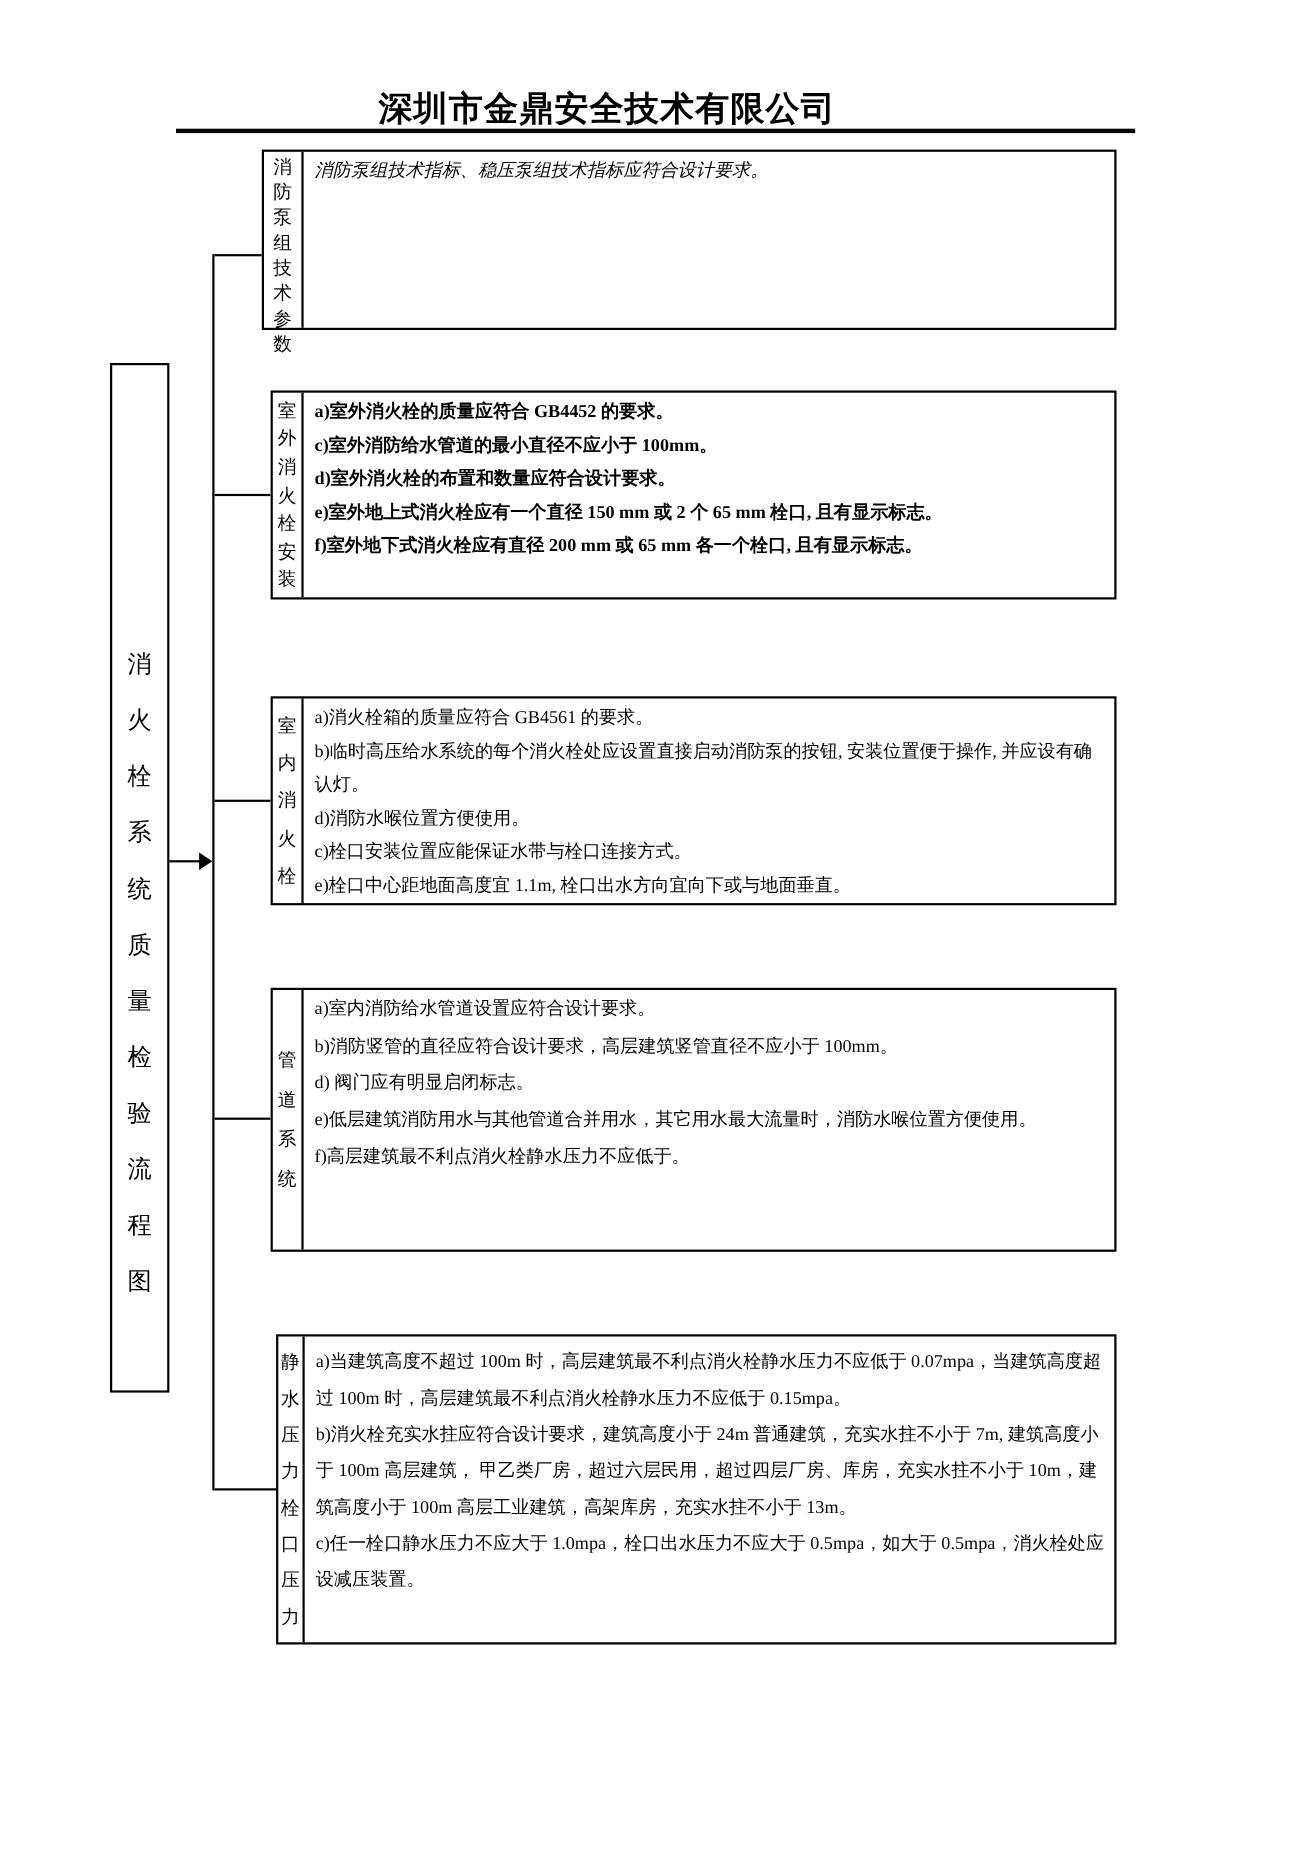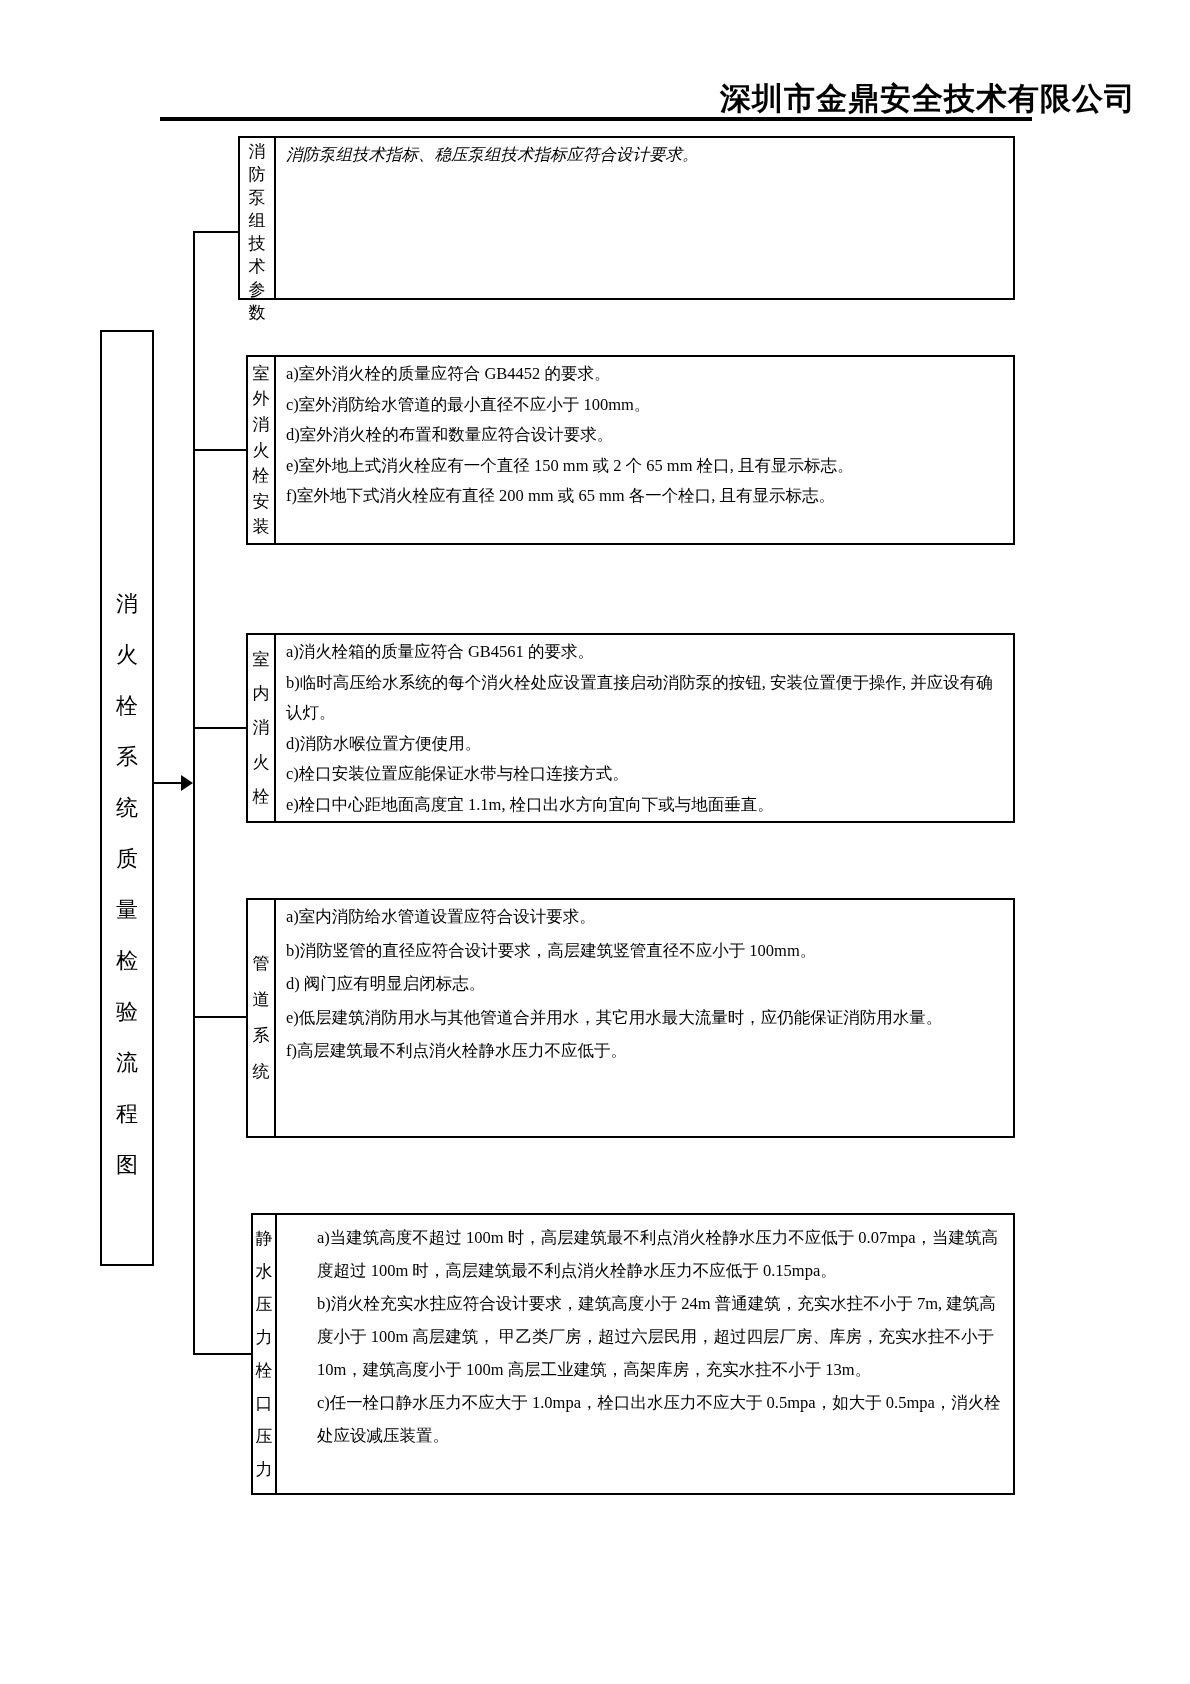--- a/index.html
+++ b/index.html
@@ -5,23 +5,23 @@
   * { margin:0; padding:0; box-sizing:border-box; }
   html,body { background:#ffffff; }
   body {
     width:1190px; height:1684px; position:relative; overflow:hidden;
     font-family:"Liberation Serif","DejaVu Serif",serif; color:#000;
   }
   .page { position:absolute; inset:0; background:#fff; }
 
   
   .title {
-    position:absolute; left:0; top:78px; width:1104px; text-align:right;
+    position:absolute; left:0; top:78px; width:1104px; text-align:center;
     font-family:"Liberation Sans","DejaVu Sans",sans-serif;
-    font-size:31px; font-weight:bold; letter-spacing:1px;margin-left:32px;
+    font-size:31px; font-weight:bold; letter-spacing:1px;
   }
   .title-rule { position:absolute; left:160px; top:117px; width:872px; height:4px; background:#000; }
 
   
   .root-box { position:absolute; left:100px; top:330px; width:54px; height:936px; border:2px solid #000; background:#fff; }
   .root-label { height:100%; display:flex; flex-direction:column; align-items:center; padding-top:246px; font-size:22px; }
   .root-label span { line-height:51px; display:block; }
 
   
   .trunk { position:absolute; left:193px; top:231px; width:2px; height:1124px; background:#000; }
@@ -44,35 +44,35 @@
   }
   .branch-content { flex:1 1 auto; font-size:16.5px; overflow:hidden; padding:2px 6px 0 10px; }
   .branch-content p { text-align:left; }
 
   .b1 { left:238px; top:136px;  width:777px; height:164px; }
   .b1 .branch-label { width:36px; }
   .b1 .branch-content p { line-height:30px;font-style:italic; }
 
   .b2 { left:246px; top:355px;  width:769px; height:190px; }
   .b2 .branch-label { width:28px; }
-  .b2 .branch-content p { line-height:30.5px; }
+  .b2 .branch-content p { line-height:30.5px;font-weight:bold; }
 
   .b3 { left:246px; top:633px;  width:769px; height:190px; }
   .b3 .branch-label { width:28px; }
   .b3 .branch-content p { line-height:30.5px; }
 
   .b4 { left:246px; top:898px;  width:769px; height:240px; }
   .b4 .branch-label { width:28px; justify-content:center; }
   .b4 .branch-label span { line-height:36px; }
   .b4 .branch-content { padding-top:0; }
   .b4 .branch-content p { line-height:33.5px; }
 
   .b5 { left:251px; top:1213px; width:764px; height:282px; }
   .b5 .branch-label { width:24px; }
-  .b5 .branch-content { padding-top:6px;margin-left:30px; }
+  .b5 .branch-content { padding-top:6px; }
   .b5 .branch-content p { line-height:33px; }
 </style>
 </head>
 <body>
 
 <div class="page">
 
   <h1 class="title">深圳市金鼎安全技术有限公司</h1>
   <div class="title-rule"></div>
 
@@ -158,21 +158,21 @@
     <div class="branch-label">
         <span>管</span>
         <span>道</span>
         <span>系</span>
         <span>统</span>
       </div>
     <div class="branch-content">
         <p>a)室内消防给水管道设置应符合设计要求。</p>
         <p>b)消防竖管的直径应符合设计要求，高层建筑竖管直径不应小于 100mm。</p>
         <p>d) 阀门应有明显启闭标志。</p>
-        <p>e)低层建筑消防用水与其他管道合并用水，其它用水最大流量时，应仍能保证消防用水量。</p>
+        <p>e)低层建筑消防用水与其他管道合并用水，其它用水最大流量时，消防水喉位置方便使用。</p>
         <p>f)高层建筑最不利点消火栓静水压力不应低于。</p>
       </div>
   </section>
 
   <section class="branch b5">
     <div class="branch-label">
         <span>静</span>
         <span>水</span>
         <span>压</span>
         <span>力</span>

